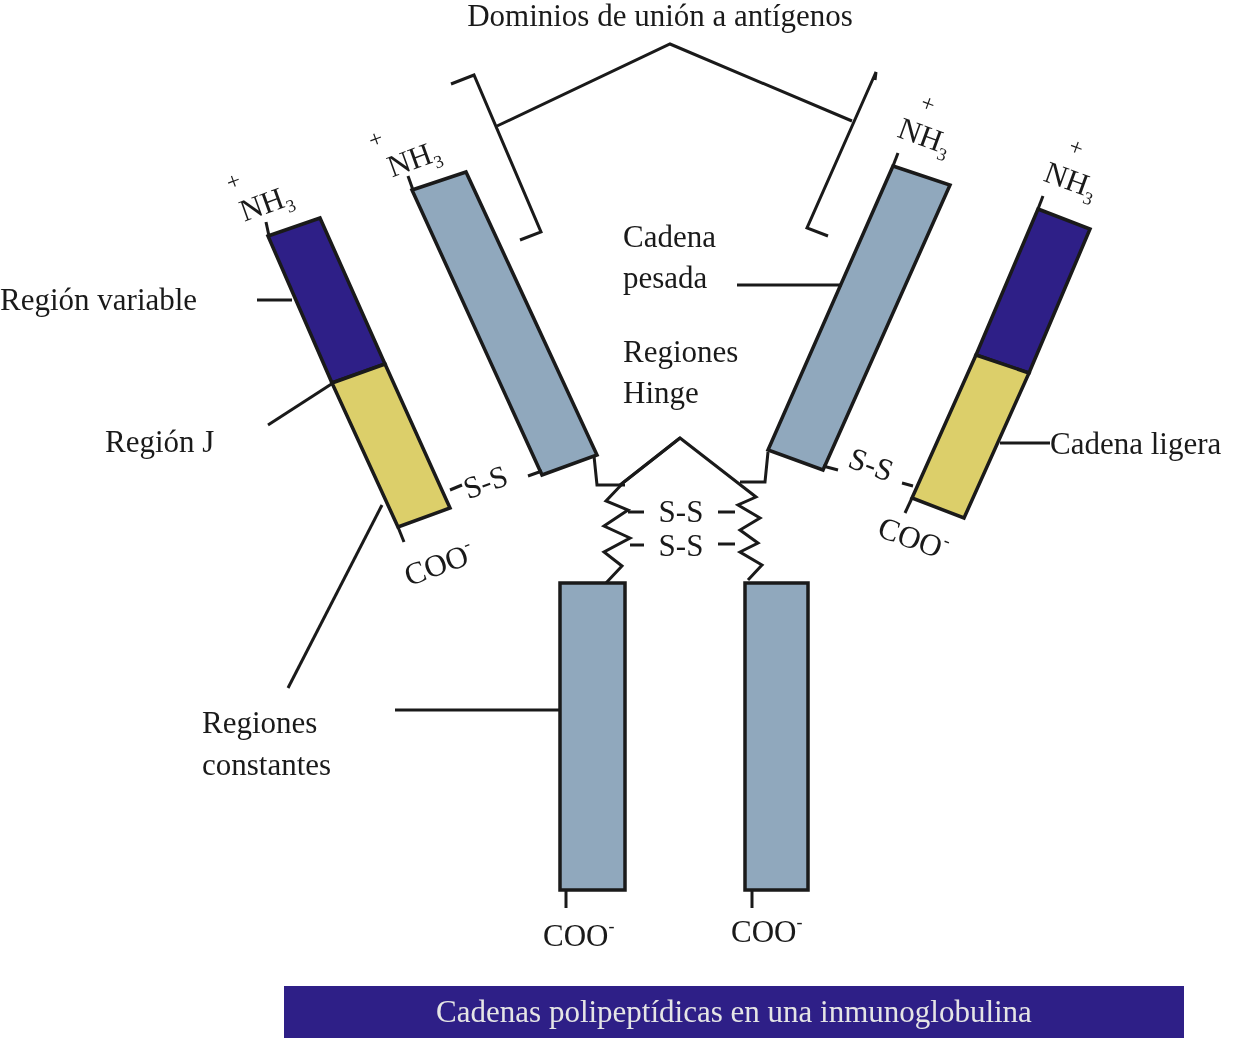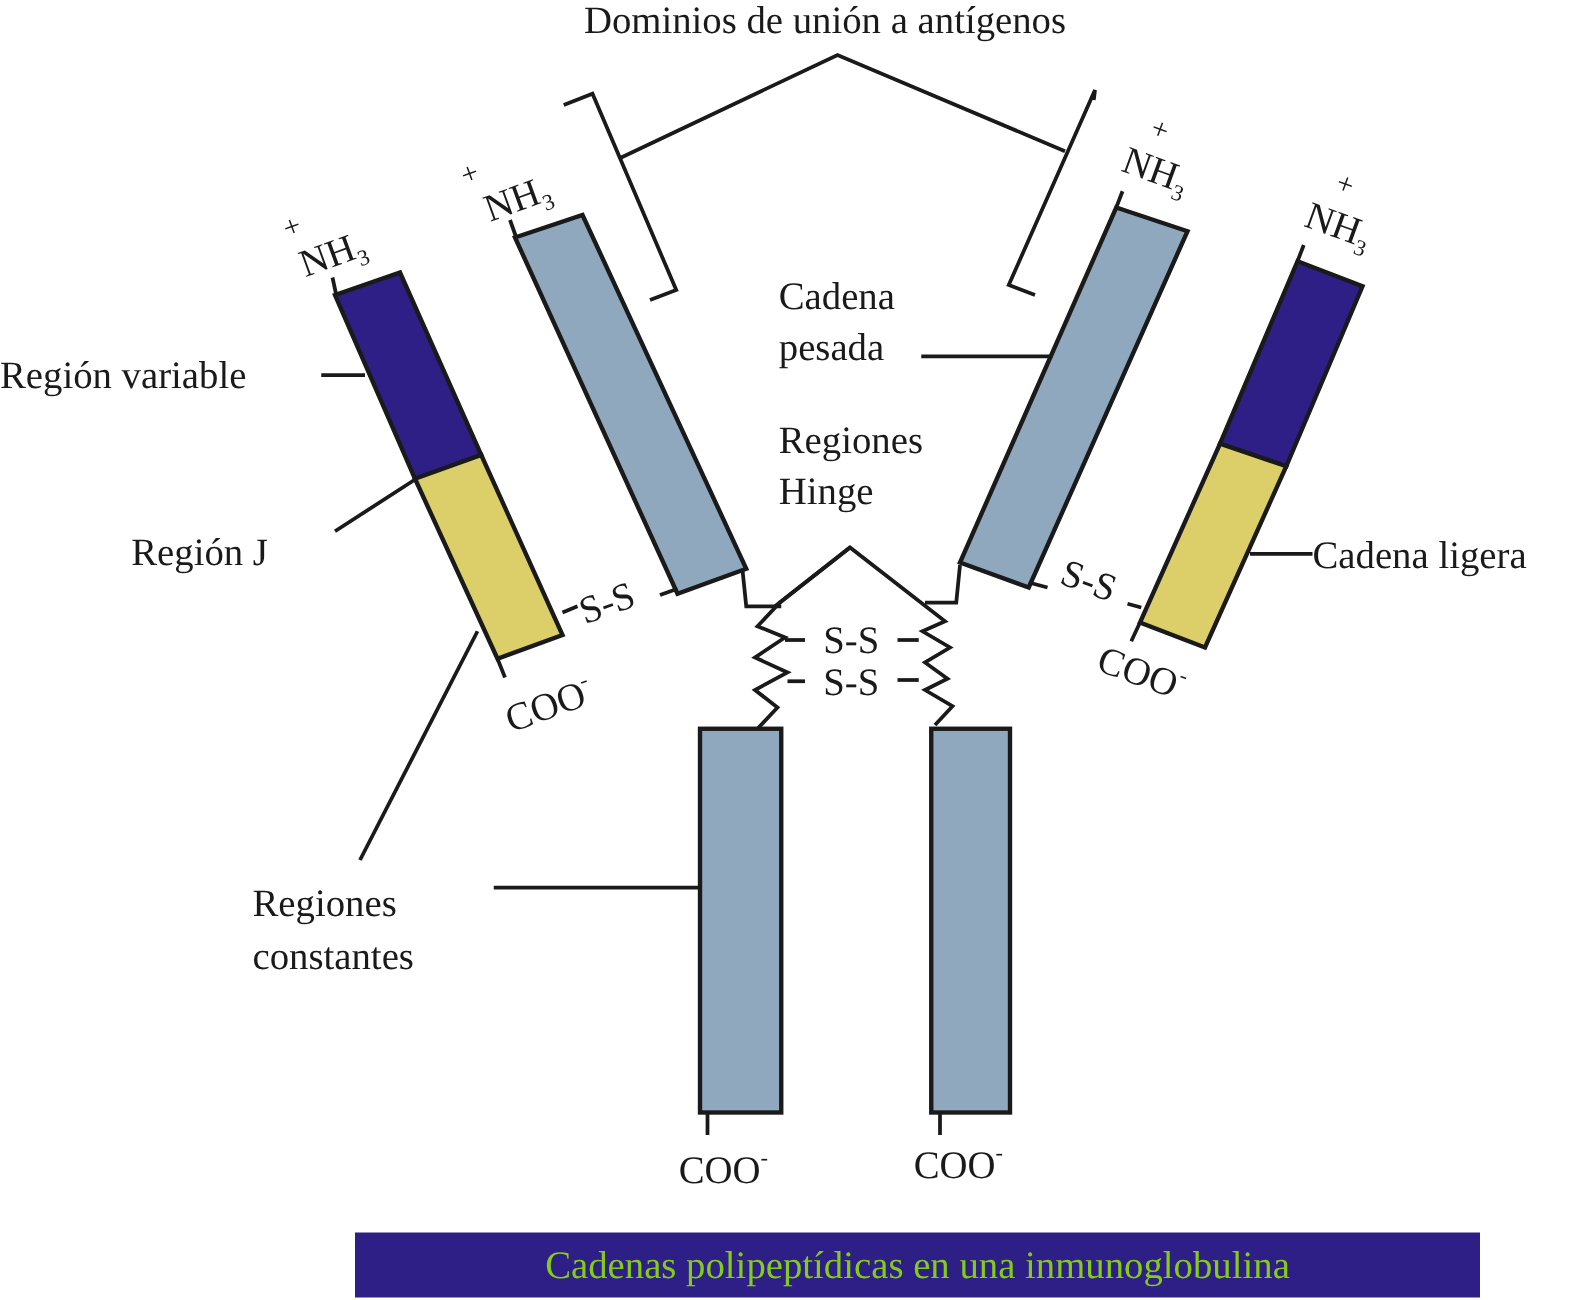--- a/index.html
+++ b/index.html
@@ -6,21 +6,21 @@
   body { width: 1257px; height: 1040px; overflow: hidden; position: relative; }
   svg { position: absolute; left: 0; top: 0; }
   .lbl { font-family: "Liberation Serif", "DejaVu Serif", serif; font-size: 31px; fill: #1a1a1a; }
   .chem { font-family: "Liberation Serif", "DejaVu Serif", serif; font-size: 31px; fill: #1a1a1a; }
   .sub { font-size: 18px; }
   .plus { font-family: "Liberation Serif", serif; font-size: 24px; fill: #1a1a1a; }
   .ln { stroke: #1a1a1a; stroke-width: 3; fill: none; }
   .box { stroke: #1a1a1a; stroke-width: 3.5; }
   .caption-bar { position: absolute; left: 284px; top: 986px; width: 900px; height: 52px;
     background: #2e1f87; display: flex; align-items: center; justify-content: center; }
-  .caption-text { font-family: "Liberation Serif", "DejaVu Serif", serif; font-size: 31px; color: #84cc16; }
+  .caption-text { font-family: "Liberation Serif", "DejaVu Serif", serif; font-size: 31px; color: #e5e5e5; }
 </style>
 </head>
 <body>
 
 <svg width="1257" height="1040" viewBox="0 0 1257 1040">
 
   <text class="lbl" x="660" y="26" text-anchor="middle">Dominios de unión a antígenos</text>
   <polyline class="ln" points="497,126 670,44 852,121"></polyline>
 
   <polyline class="ln" points="451,84 474,75 541,232 520,240"></polyline>

